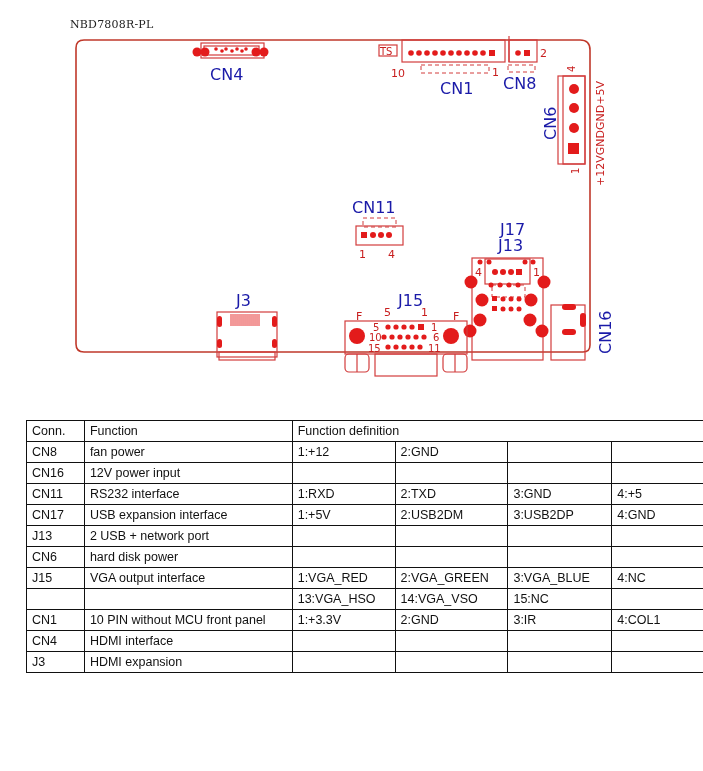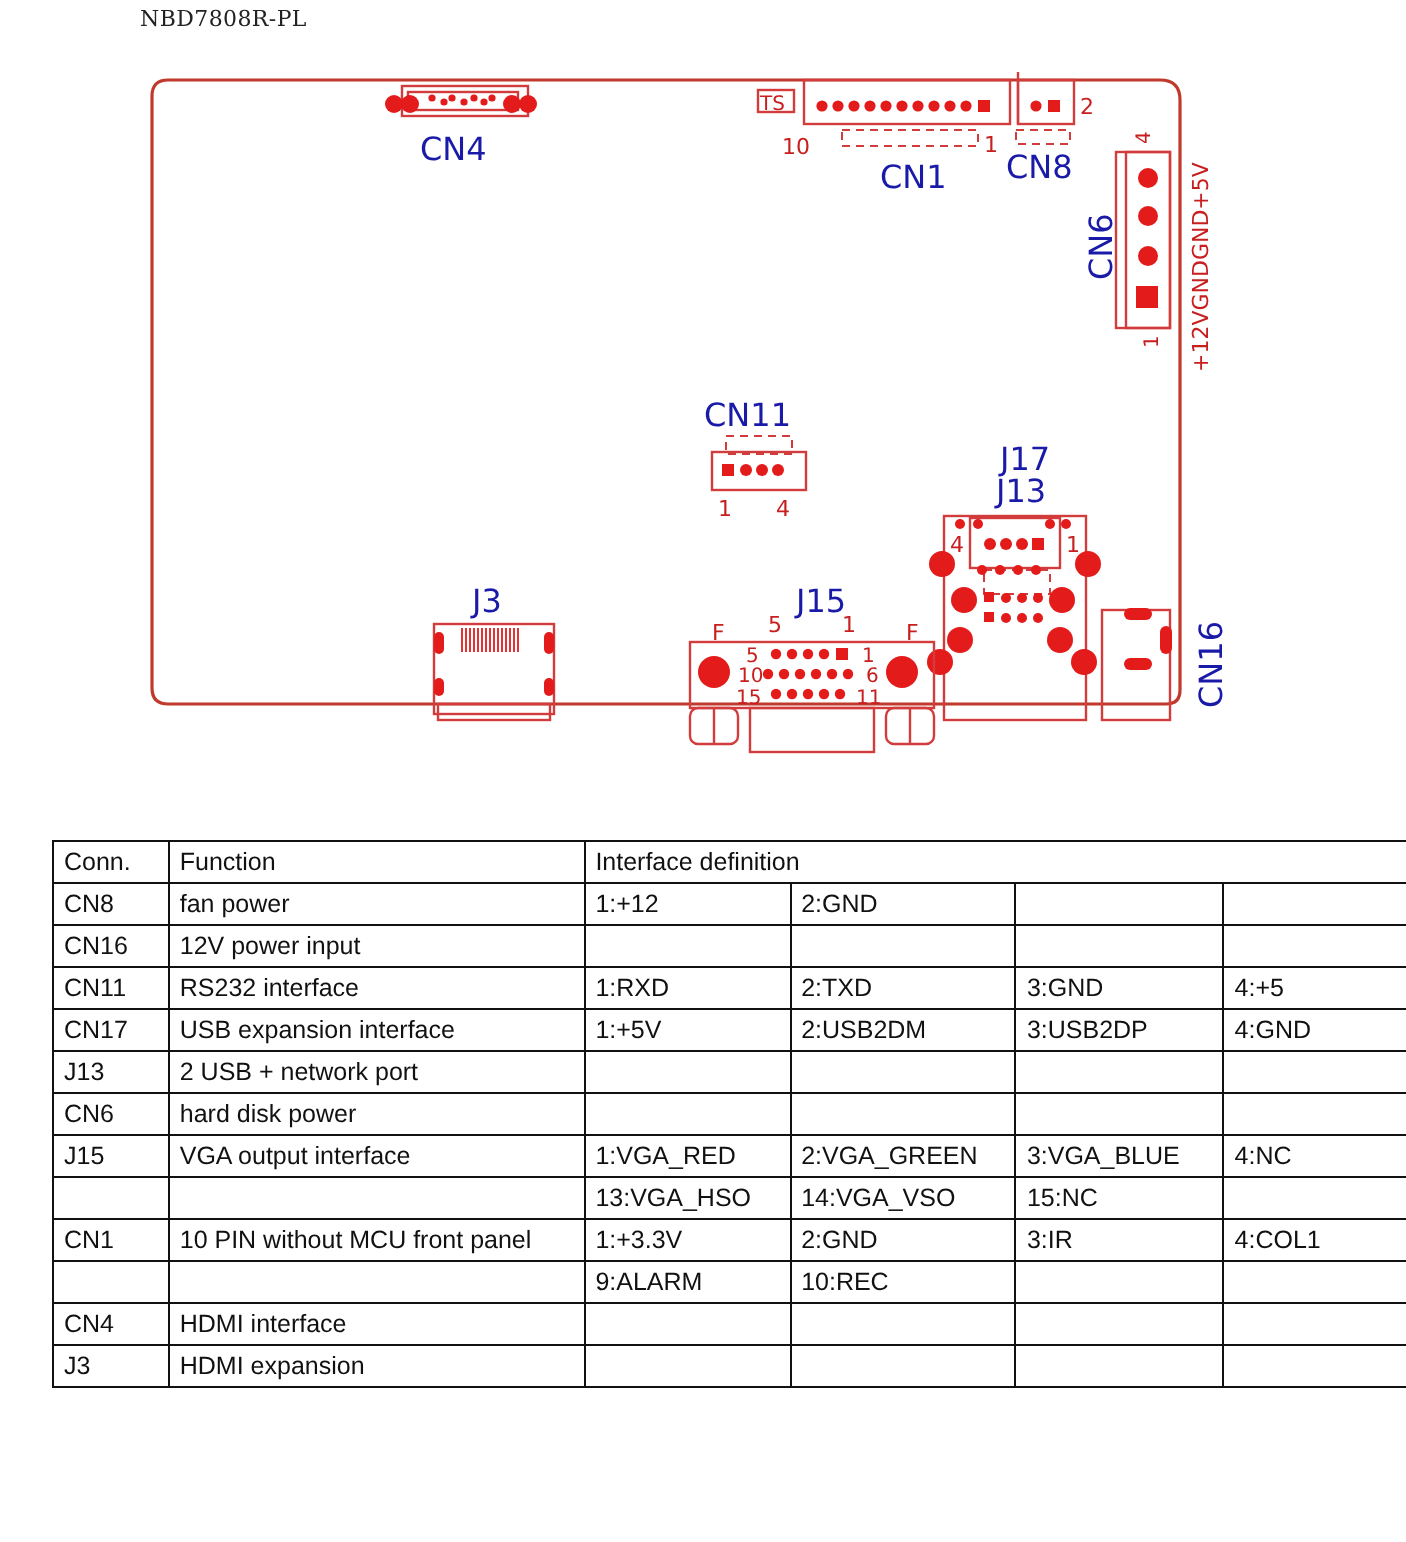--- a/index.html
+++ b/index.html
@@ -1,18 +1,18 @@
 <!DOCTYPE html>
 <html><head>
 <meta charset="utf-8">
 <style>
   html, body { margin: 0; padding: 0; background: #ffffff; }
   body { width: 703px; height: 771px; position: relative; overflow: hidden; }
   #board-title {
-    position: absolute; left: 70px; top: 3px;
+    position: absolute; left: 70px; top: 18px;
     font-family: "DejaVu Serif", "Liberation Serif", serif; font-size: 11px; color: #222;
     letter-spacing: 0.2px;
   }
   #board { position: absolute; left: 0; top: 0; }
   .lbl { font-family: "DejaVu Sans", sans-serif; fill: #1a1aa8; font-size: 16px; }
   .pin { font-family: "DejaVu Sans", sans-serif; fill: #c81e1e; font-size: 11px; }
   .pinsm { font-family: "DejaVu Sans", sans-serif; fill: #c81e1e; font-size: 10px; }
   .ol { fill: none; stroke: #d23c3c; stroke-width: 1.2; }
   .olthick { fill: none; stroke: #c0392b; stroke-width: 1.6; }
   .dash { fill: none; stroke: #d23c3c; stroke-width: 1; stroke-dasharray: 4 3; }
@@ -237,21 +237,21 @@
       <col class="c1">
       <col class="c2">
       <col class="c3">
       <col class="c4">
       <col class="c5">
     </colgroup>
   <tbody id="pin-tbody">
     <tr>
       <td>Conn.</td>
       <td>Function</td>
-      <td colspan="4">Interface definition</td>
+      <td colspan="4">Function definition</td>
     </tr>
   <tr>
         <td>CN8</td>
         <td>fan power</td>
         <td>1:+12</td>
         <td>2:GND</td>
         <td></td>
         <td></td>
       </tr>
       <tr>
@@ -312,28 +312,20 @@
       </tr>
       <tr>
         <td>CN1</td>
         <td>10 PIN without MCU front panel</td>
         <td>1:+3.3V</td>
         <td>2:GND</td>
         <td>3:IR</td>
         <td>4:COL1</td>
       </tr>
       <tr>
-        <td></td>
-        <td></td>
-        <td>9:ALARM</td>
-        <td>10:REC</td>
-        <td></td>
-        <td></td>
-      </tr>
-      <tr>
         <td>CN4</td>
         <td>HDMI interface</td>
         <td></td>
         <td></td>
         <td></td>
         <td></td>
       </tr>
       <tr>
         <td>J3</td>
         <td>HDMI expansion</td>

